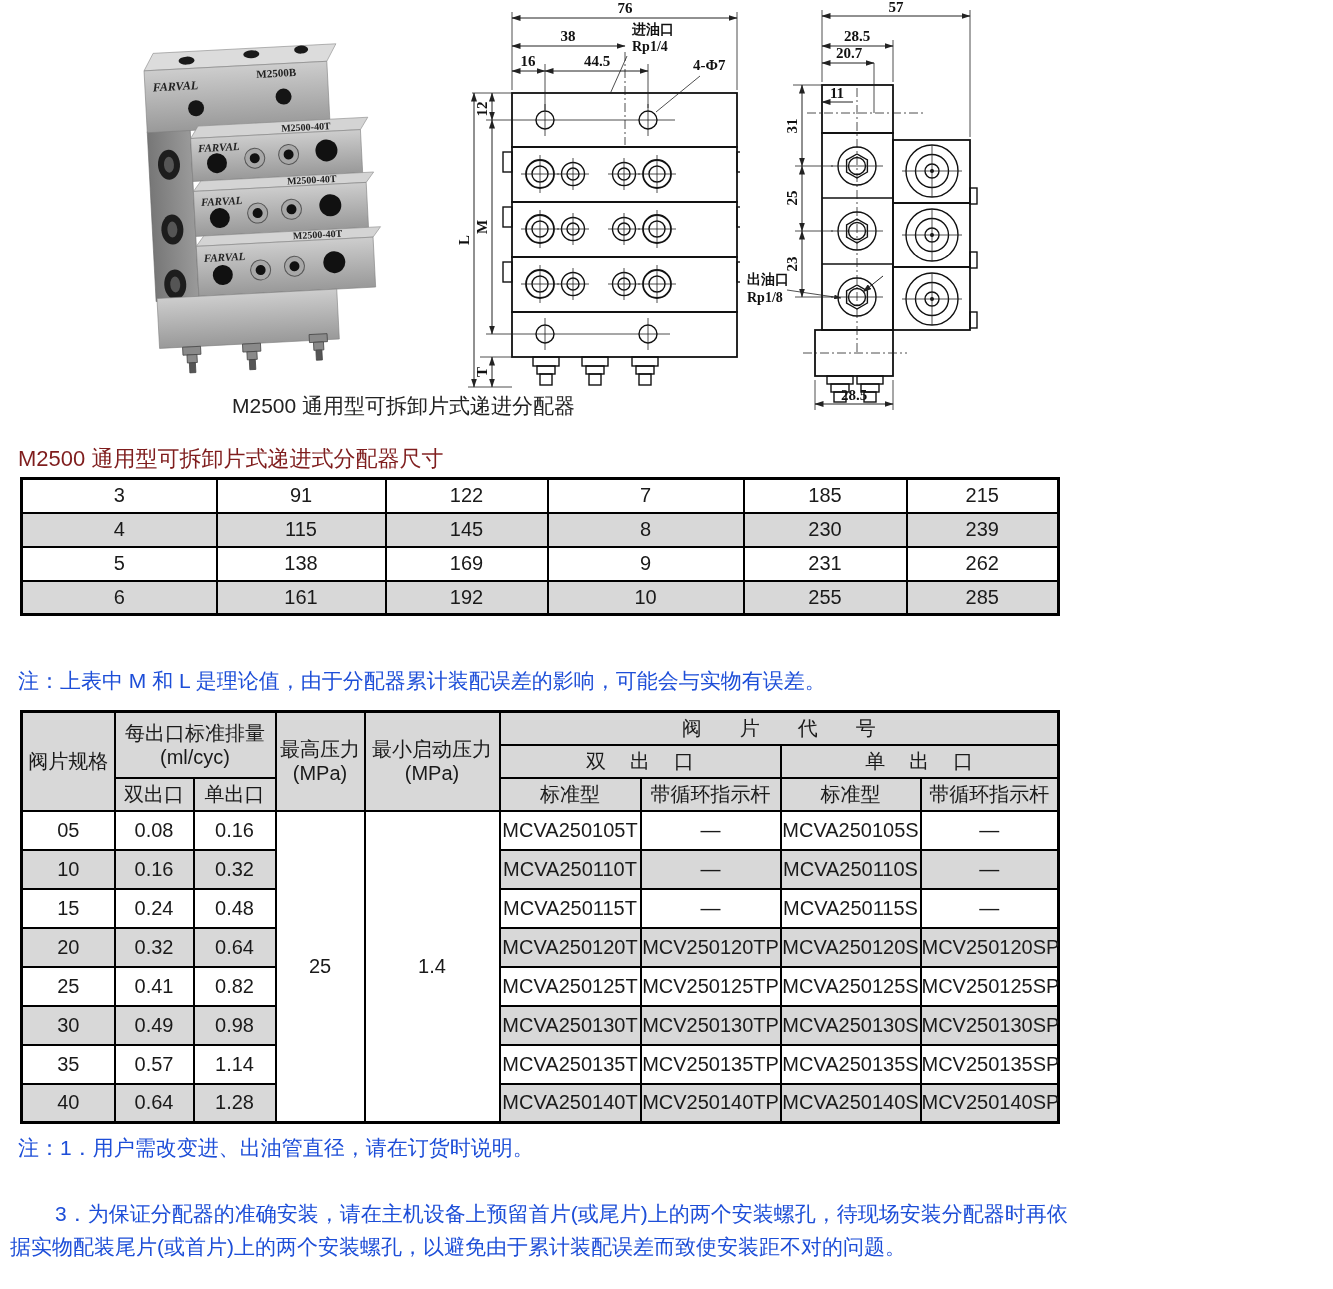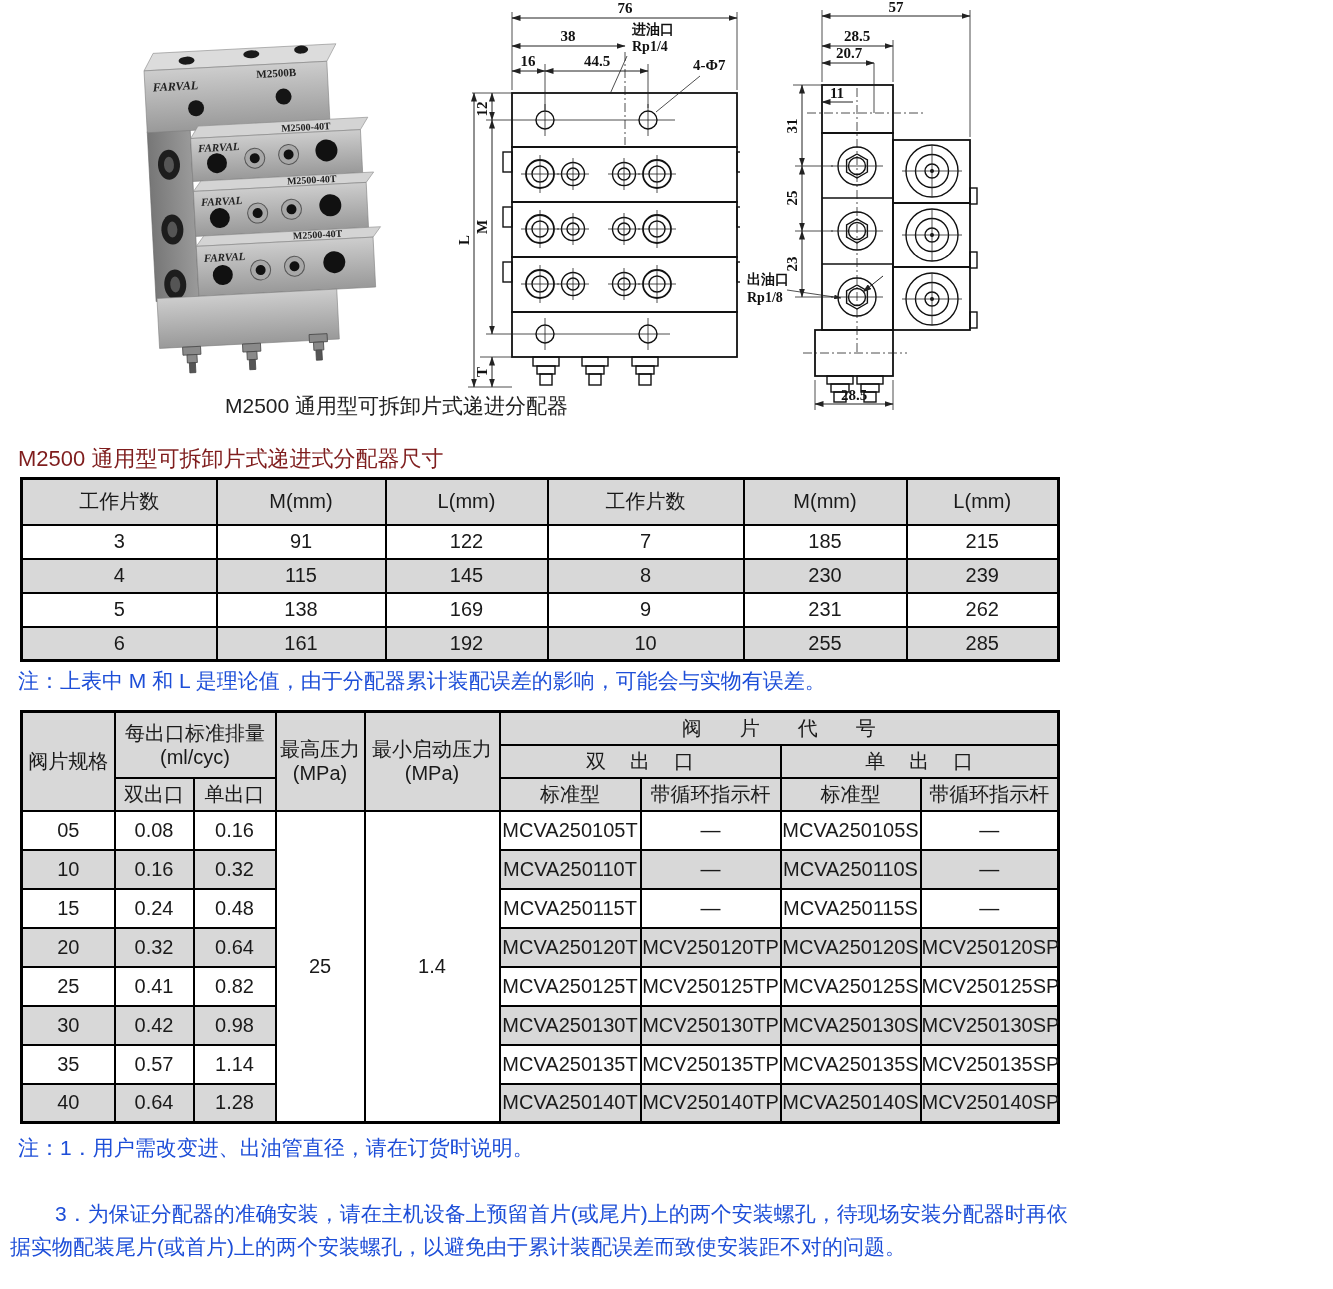--- a/index.html
+++ b/index.html
@@ -10,21 +10,21 @@
   
   .part{fill:none;stroke:#111;stroke-width:1.8;}
   .part2{fill:none;stroke:#111;stroke-width:1.4;}
   .thin{stroke:#222;stroke-width:0.8;fill:none;}
   .dim{stroke:#222;stroke-width:1;fill:none;}
   .dash{stroke:#222;stroke-width:0.8;fill:none;stroke-dasharray:9 3 2 3;}
   .dimtext{font:bold 15px "Liberation Serif","DejaVu Serif",serif;fill:#111;}
   .cntext{font:bold 14px "Liberation Serif","DejaVu Serif",serif;fill:#111;}
 
   
-  .caption{font-size:21px;color:#222;text-align:left;}
+  .caption{font-size:21px;color:#222;text-align:right;}
   .sec-title{font-size:22px;color:#7f1d1d;}
   .note-line{font-size:21px;color:#1d4ed8;line-height:33px;}
 
   
   table{border-collapse:collapse;table-layout:fixed;font-size:20px;color:#1a1a1a;}
   td,th{border:2px solid #000;text-align:center;vertical-align:middle;padding:0;font-weight:normal;}
   .t-outer{border:3px solid #000;}
   .gray{background:#d8d8d8;}
   .white{background:#fff;}
   .sp-wide{letter-spacing:1.9em;text-indent:1.9em;}
@@ -363,28 +363,20 @@
   <table id="size-table" class="abs t-outer" style="left:20px;top:477px;width:1040px">
     <colgroup>
         <col style="width:195px">
         <col style="width:169px">
         <col style="width:162px">
         <col style="width:196px">
         <col style="width:163px">
         <col>
       </colgroup>
     <tbody>
-      <tr class="hd gray">
-        <td>工作片数</td>
-        <td>M(mm)</td>
-        <td>L(mm)</td>
-        <td>工作片数</td>
-        <td>M(mm)</td>
-        <td>L(mm)</td>
-      </tr>
       <tr>
         <td>3</td>
         <td>91</td>
         <td>122</td>
         <td>7</td>
         <td>185</td>
         <td>215</td>
       </tr>
       <tr class="gray">
         <td>4</td>
@@ -499,21 +491,21 @@
         <td>25</td>
         <td>0.41</td>
         <td>0.82</td>
         <td>MCVA250125T</td>
         <td>MCV250125TP</td>
         <td>MCVA250125S</td>
         <td>MCV250125SP</td>
       </tr>
       <tr class="br gray">
         <td>30</td>
-        <td>0.42</td>
+        <td>0.49</td>
         <td>0.98</td>
         <td>MCVA250130T</td>
         <td>MCV250130TP</td>
         <td>MCVA250130S</td>
         <td>MCV250130SP</td>
       </tr>
       <tr class="br">
         <td>35</td>
         <td>0.57</td>
         <td>1.14</td>

